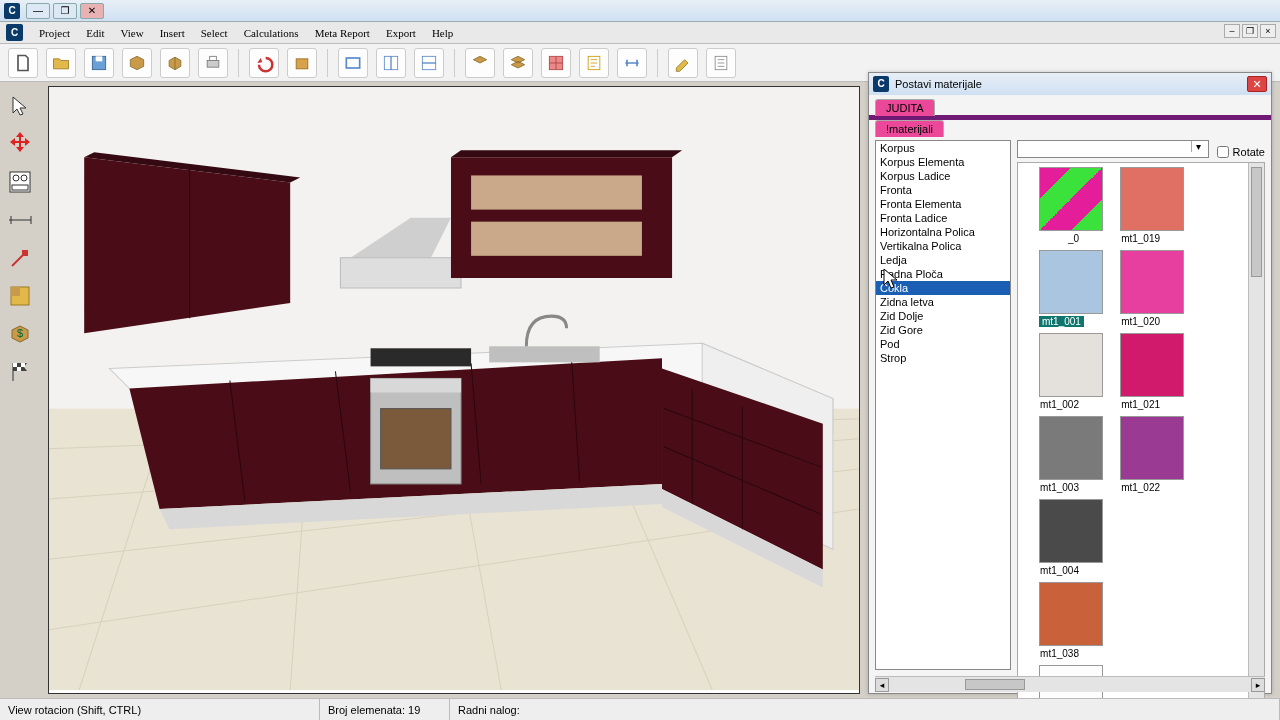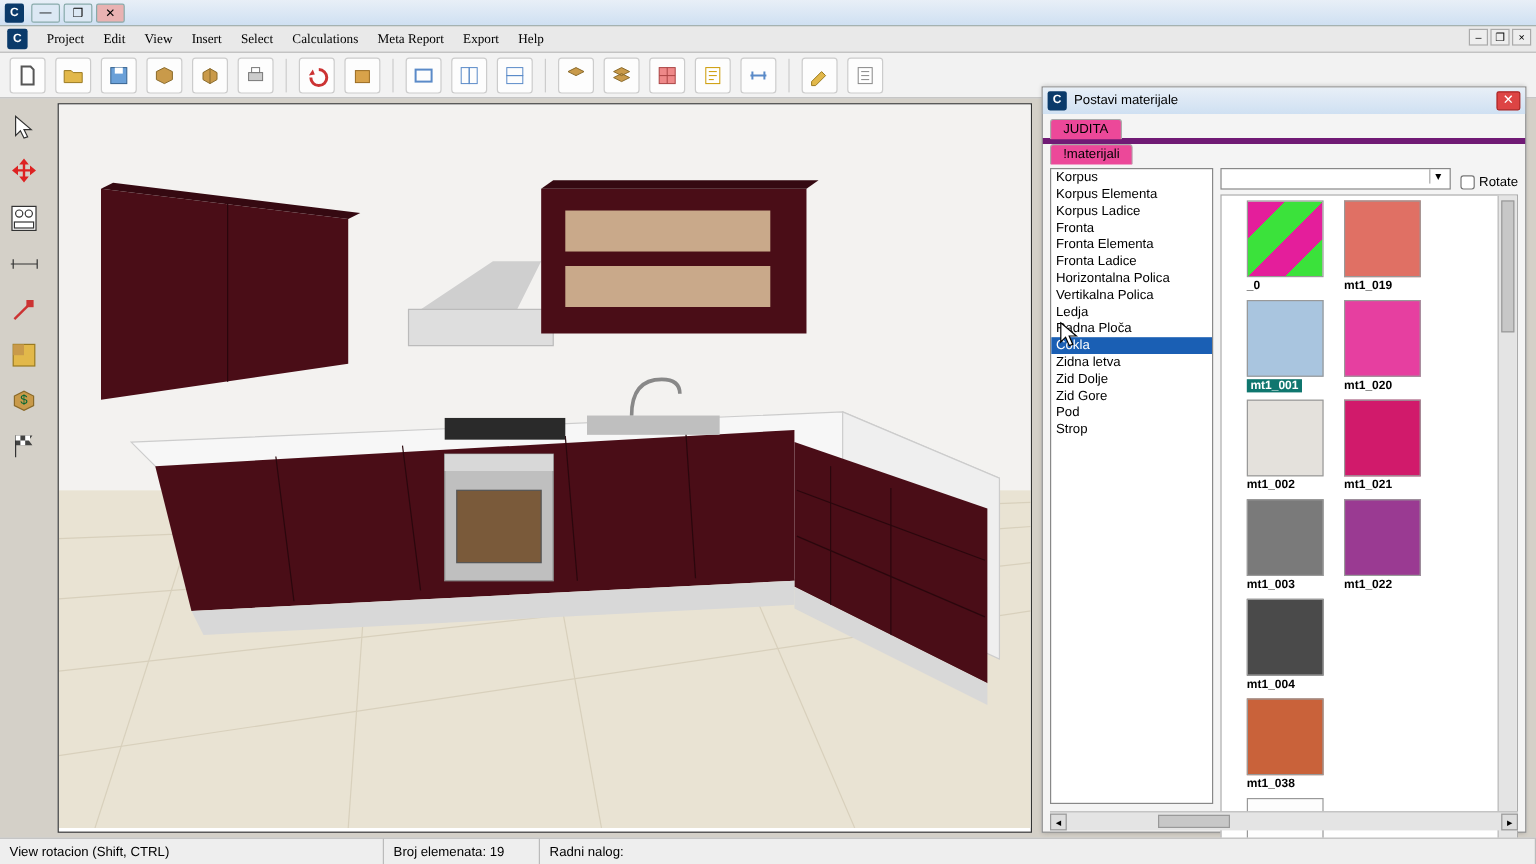--- a/index.html
+++ b/index.html
@@ -44,21 +44,21 @@
 .catlist .ci.sel{background:#1a5fb4;color:#fff;}
 .rightside{flex:1;display:flex;flex-direction:column;}
 .comborow{display:flex;align-items:flex-end;gap:8px;margin-bottom:4px;}
 .combo{flex:1;height:18px;border:1px solid #888;background:#fff;position:relative;}
 .combo::after{content:"▾";position:absolute;right:2px;top:0;font-size:10px;width:14px;text-align:center;border-left:1px solid #aaa;}
 .rot{display:flex;align-items:center;gap:4px;}
 .rot input{width:12px;height:12px;}
 .swatchwrap{flex:1;display:flex;border:1px solid #aaa;background:#fff;}
 .swatchgrid{flex:1;overflow:hidden;padding:4px 2px;}
 .scol{display:inline-block;vertical-align:top;width:78px;}
-.sw{width:40px;margin:0 auto 6px;text-align:left;font-weight:bold;}
+.sw{width:40px;margin:0 auto 6px;text-align:right;}
 .sw .box{width:64px;height:64px;border:1px solid #999;}
 .sw .lbl{margin-top:2px;font-size:10px;}
 .sw.sel .lbl{background:#0f766e;color:#fff;display:inline-block;padding:0 3px;}
 .vscroll{width:16px;background:#e4e4e4;border-left:1px solid #bbb;position:relative;}
 .vscroll .thumb{position:absolute;left:2px;right:2px;top:4px;height:110px;background:#c7c7c7;border:1px solid #999;}
 .hscroll{height:16px;border-top:1px solid #bbb;background:#e4e4e4;position:relative;margin:0 6px 4px;}
 .hscroll .thumb{position:absolute;top:2px;bottom:2px;left:90px;width:60px;background:#c7c7c7;border:1px solid #999;}
 .hscroll .ar{position:absolute;top:1px;width:14px;height:14px;border:1px solid #999;background:#ddd;text-align:center;line-height:12px;font-size:9px;}
 .hscroll .ar.l{left:0;} .hscroll .ar.r{right:0;}
 

